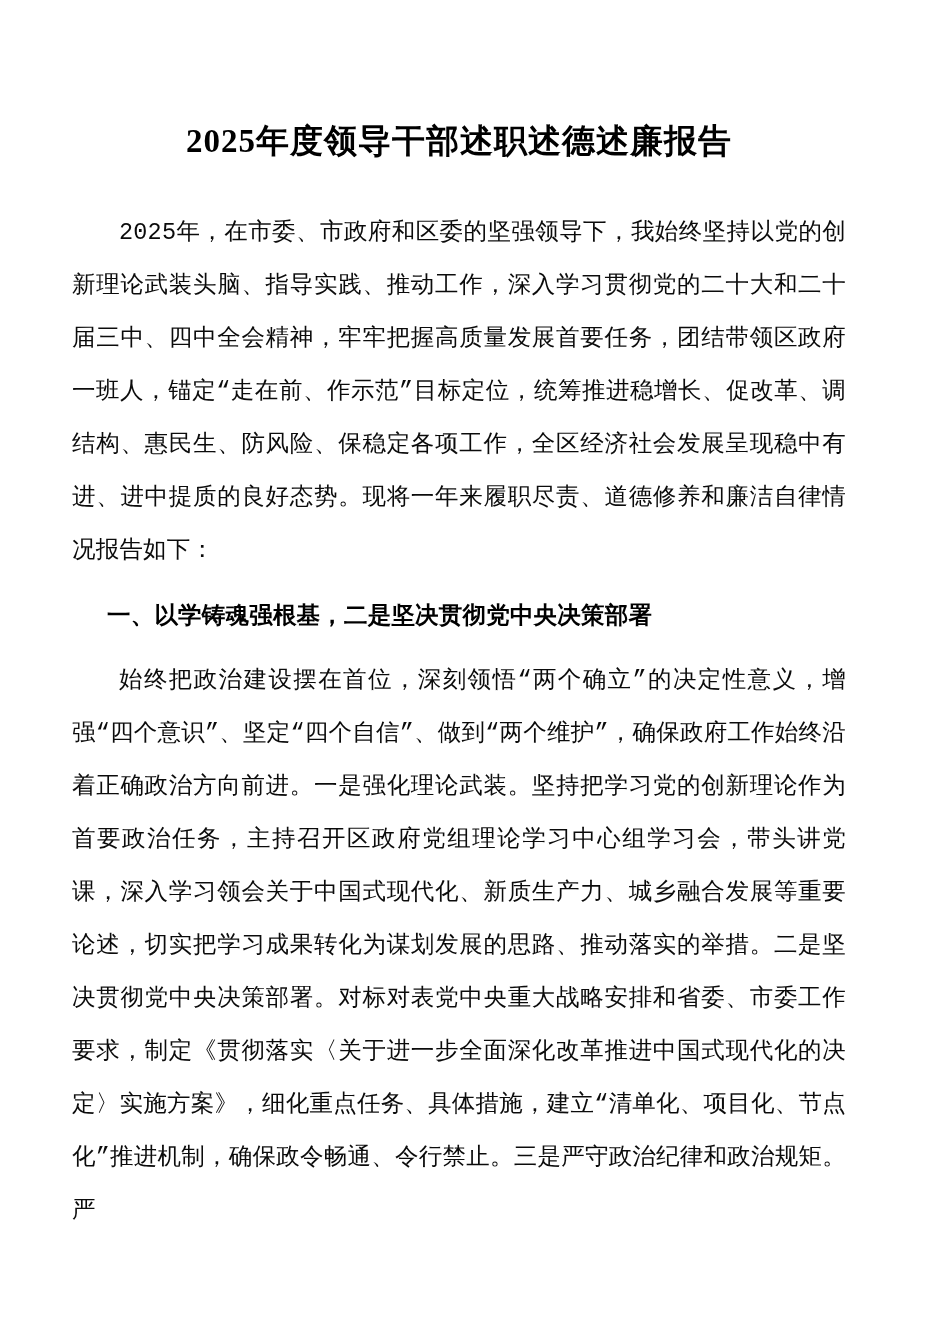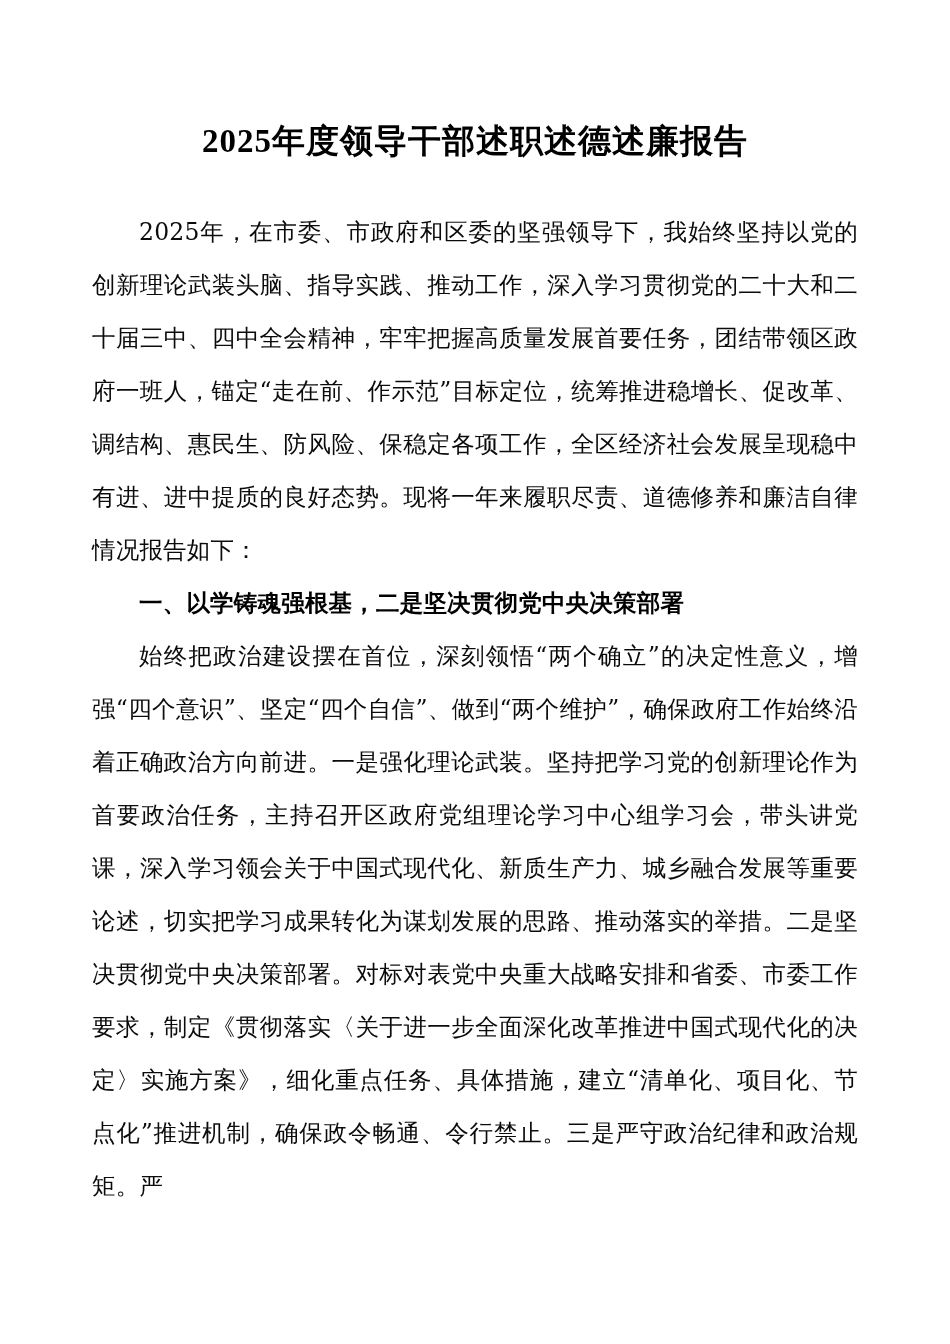--- a/index.html
+++ b/index.html
@@ -6,21 +6,21 @@
     margin: 0;
     padding: 0;
     background: #ffffff;
   }
   .page {
     position: relative;
     width: 950px;
     height: 1344px;
     background: #ffffff;
     box-sizing: border-box;
-    padding: 118px 92px 60px 92px;
+    padding: 118px 92px 60px 60px;
     overflow: hidden;
   }
   .doc-title {
     font-family: "Liberation Serif", "DejaVu Serif", serif;
     font-weight: bold;
     font-size: 33px;
     line-height: 1.4;
     text-align: center;
     color: #000000;
     letter-spacing: 1px;
@@ -31,21 +31,22 @@
     font-size: 23.5px;
     line-height: 53px;
     color: #0b0b0b;
     text-align: justify;
     text-justify: inter-character;
     margin: 0;
     letter-spacing: 0.2px;
   }
   .para {
     text-indent: 2em;
-    margin: 0;
+    margin: 12px;
+    font-family: Liberation Mono, monospace;
   }
   .heading {
     font-family: "DejaVu Serif", "Liberation Serif", serif;
     font-weight: bold;
     font-size: 23.5px;
     line-height: 53px;
     color: #000000;
     text-indent: 2em;
     margin: 0;
     letter-spacing: 0.2px;

